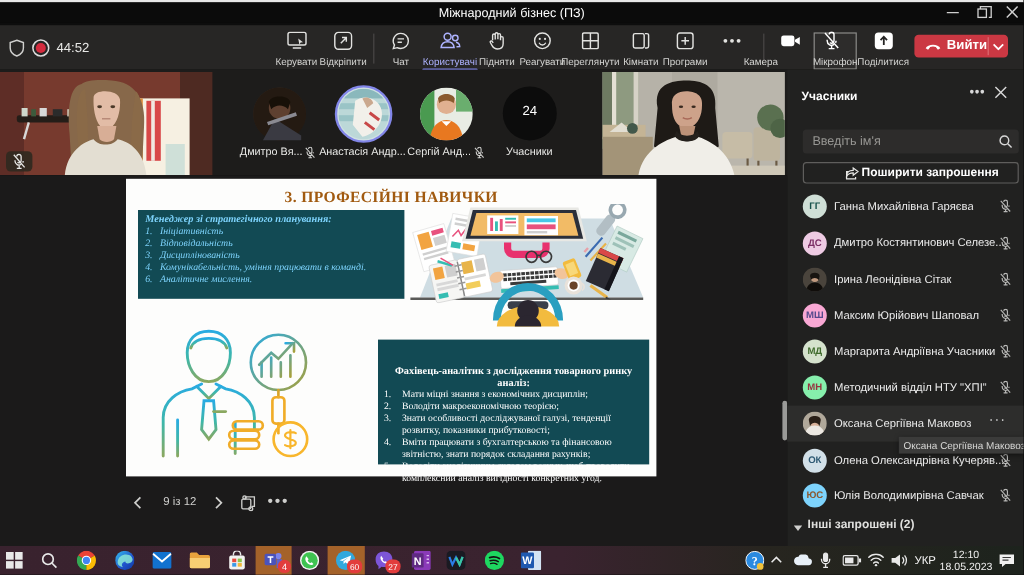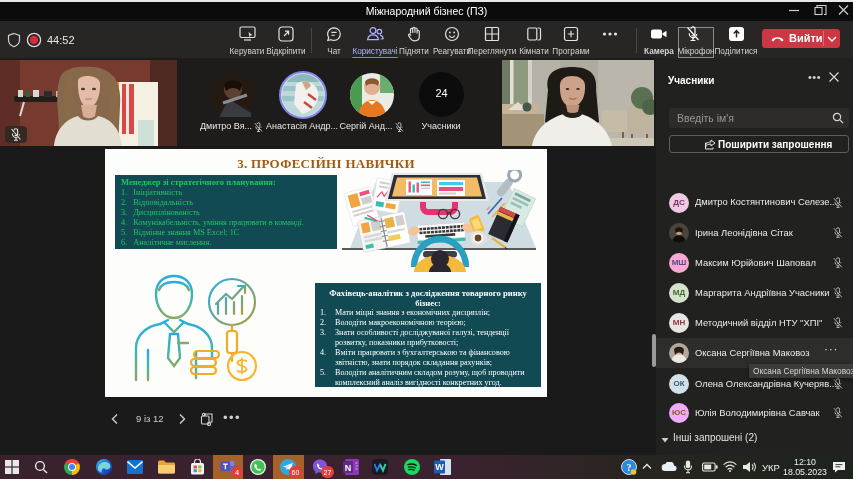--- a/index.html
+++ b/index.html
@@ -106,21 +106,21 @@
         <circle cx="13.5" cy="4" r="1.6" fill="#e2e2e0"></circle>
       </svg>
     <div class="tlabel" style="left:574px;margin-top:25px;">Додатково</div>
 
     <div class="abs" style="left:636px;top:7px;width:1px;height:25px;background:#4a4846;"></div>
 
     <svg class="ticon" style="left:650px" width="18" height="16" viewBox="0 0 18 16">
         <rect x="1" y="3.5" width="11" height="9" rx="2" fill="#fff"></rect>
         <path d="M12.5 7.2 l4 -2.4 v6.4 l-4 -2.4 Z" fill="#fff"></path>
       </svg>
-    <div class="tlabel" style="left:623px;font-weight:bold;">Камера</div>
+    <div class="tlabel" style="left:598px;">Камера</div>
 
     <div class="abs" style="left:678px;top:6px;width:36px;height:31px;border:1px solid #8a8a88;background:#2d2c2b;"></div>
     <svg class="ticon" style="left:685px" width="16" height="16" viewBox="0 0 16 16">
         <path d="M6 2.8 a2 2 0 0 1 4 0 V8 a2 2 0 0 1 -3.4 1.4 M4.3 7.2 V8 a3.7 3.7 0 0 0 5.9 3 M11.7 8 a3.7 3.7 0 0 1 -.4 1.7" fill="none" stroke="#fff" stroke-width="1.2"></path>
         <path d="M8 11.8 v2.6 M5.6 14.5 h4.8" stroke="#fff" stroke-width="1.2"></path>
         <path d="M2.5 1.5 L13.5 14" stroke="#fff" stroke-width="1.2"></path>
       </svg>
     <div class="tlabel" style="left:660px;">Мікрофон</div>
 
     <svg class="ticon" style="left:728px" width="17" height="16" viewBox="0 0 17 16">
@@ -274,28 +274,27 @@
       <path d="M67 38 c2 1.5 5.5 1.5 7.5 0" stroke="#a86858" stroke-width="1.2" fill="none"></path>
     </svg>
 
   </div>
 
   <div class="abs" style="left:0;top:146px;width:656px;height:309px;background:#1b1a1a;" id="stage">
 
     <div class="abs" style="left:105px;top:3px;width:442px;height:248px;background:#fdfdfc;font-family:'Liberation Serif',serif;">
       <div class="abs" style="left:0;top:7px;width:442px;text-align:center;font-size:13px;font-weight:bold;color:#a15a10;letter-spacing:.3px;">3. ПРОФЕСІЙНІ НАВИЧКИ</div>
 
-      <div class="abs" style="left:10px;top:26px;width:222px;height:74px;background:#124a54;color:#22c55e;padding:2px 4px 0 6px;">
+      <div class="abs" style="left:10px;top:26px;width:222px;height:74px;background:#124a54;color:#7dd3fc;padding:2px 4px 0 6px;font-style:italic;">
         <div style="font-size:8.6px;font-weight:bold;margin-bottom:1px;">Менеджер зі стратегічного планування:</div>
         <div style="font-size:8.2px;line-height:10.1px;">
           <div>1.&nbsp;&nbsp;&nbsp;Ініціативність</div>
           <div>2.&nbsp;&nbsp;&nbsp;Відповідальність</div>
           <div>3.&nbsp;&nbsp;&nbsp;Дисциплінованість</div>
           <div>4.&nbsp;&nbsp;&nbsp;Комунікабельність, уміння працювати в команді.</div>
-          <div>5.&nbsp;&nbsp;&nbsp;Відмінне знання MS Excel; 1С</div>
           <div>6.&nbsp;&nbsp;&nbsp;Аналітичне мислення.</div>
         </div>
       </div>
 
       <svg class="abs" style="left:235px;top:21px" width="208" height="122" viewBox="0 0 208 122">
 
         <polygon points="36,12 168,12 196,78 10,78" fill="#cfdde3"></polygon>
         <path d="M2 79 H196" stroke="#5a5a58" stroke-width="2.2"></path>
 
         <g transform="rotate(-16 30 35)">
@@ -467,23 +466,23 @@
           <path d="M102 79 v8" stroke="#f0ac28"></path>
           <circle cx="112" cy="92" r="14" stroke="#f8b62c"></circle>
           <path d="M116.5 87 c-2.5-1.6-9-1.2-9 2 c0 3.4 9 2.6 9 6 c0 3.2-6.5 3.6-9 2 M112 84.5 v15" stroke="#f8b62c" stroke-width="1.8"></path>
           <rect x="64" y="77" width="25" height="7" rx="3.5" stroke="#f0ac28"></rect>
             <rect x="61" y="85" width="25" height="7" rx="3.5" stroke="#f0ac28"></rect>
             <rect x="61" y="93" width="25" height="7" rx="3.5" stroke="#f0ac28"></rect>
 
         </g>
       </svg>
 
-      <div class="abs" style="left:210px;top:134px;width:226px;height:104px;background:#124a54;color:#fff;padding:5px 5px 0 5px;">
+      <div class="abs" style="left:210px;top:134px;width:226px;height:104px;background:#124a54;color:#fff;padding:21px 5px 0 5px;">
         <div style="font-size:8.6px;font-weight:bold;text-align:center;">Фахівець-аналітик з дослідження товарного ринку</div>
-        <div style="font-size:8.6px;font-weight:bold;text-align:center;">бізнес:</div>
+        <div style="font-size:8.6px;font-weight:bold;text-align:center;">аналіз:</div>
         <div style="font-size:8.1px;line-height:10px;">
           <div style="position:relative;padding-left:15px;"><span style="position:absolute;left:0;">1.</span>Мати міцні знання з економічних дисциплін;</div>
           <div style="position:relative;padding-left:15px;"><span style="position:absolute;left:0;">2.</span>Володіти макроекономічною теорією;</div>
           <div style="position:relative;padding-left:15px;"><span style="position:absolute;left:0;">3.</span>Знати особливості досліджуваної галузі, тенденції розвитку, показники прибутковості;</div>
           <div style="position:relative;padding-left:15px;"><span style="position:absolute;left:0;">4.</span>Вміти працювати з бухгалтерською та фінансовою звітністю, знати порядок складання рахунків;</div>
           <div style="position:relative;padding-left:15px;"><span style="position:absolute;left:0;">5.</span>Володіти аналітичним складом розуму, щоб проводити комплексний аналіз вигідності конкретних угод.</div>
         </div>
       </div>
     </div>
     <div class="abs" style="left:652px;top:188px;width:3.5px;height:33px;background:#9a9a98;border-radius:2px;"></div>
@@ -529,20 +528,31 @@
         <path d="M7.8 7.8 L11 11" stroke="#d8d8d8" stroke-width="1.2"></path>
       </svg>
 
     <div class="abs" style="left:13px;top:77px;width:180px;height:18px;border:1px solid #5f5e5c;border-radius:3px;"></div>
     <svg class="abs" style="left:48px;top:81px" width="12" height="11" viewBox="0 0 12 11">
         <path d="M7 1 L11 4 L7 7 V5 C4 5 2.6 6 1.4 8 C1.4 5 3 3 7 3 Z" fill="none" stroke="#e8e8e6" stroke-width="1"></path>
         <path d="M9 8.5 v1.5 h-7.5 v-6 H3" fill="none" stroke="#e8e8e6" stroke-width="1"></path>
       </svg>
     <div class="abs" style="left:62px;top:80.5px;font-size:10px;font-weight:bold;color:#fff;">Поширити запрошення</div>
 
+    <div class="prow" style="top:99px;">
+      <div class="pava" style="background:#cfdfd6;color:#15514a;">ГГ</div>
+        <div class="pname">Ганна Михайлівна Гаряєва</div>
+      <svg class="pmic" width="12" height="12" viewBox="0 0 11 11">
+          <g stroke="#b8b8b6" stroke-width=".9" fill="none">
+            <path d="M4.1 2.1 a1.4 1.4 0 0 1 2.8 0 v2.5 a1.4 1.4 0 0 1 -2.3 1 M2.9 4.3 v.8 a2.6 2.6 0 0 0 4.1 2.1 M8.1 4.8 a2.6 2.6 0 0 1 -.2 1"></path>
+            <path d="M5.5 7.9 v1.4 M4 9.5 h3"></path>
+            <path d="M1.8 1.2 l7.2 8.2"></path>
+          </g>
+        </svg>
+    </div>
     <div class="prow" style="top:129.5px;">
       <div class="pava" style="background:#eecbe3;color:#7c2f65;">ДС</div>
         <div class="pname">Дмитро Костянтинович Селезе...</div>
       <svg class="pmic" width="12" height="12" viewBox="0 0 11 11">
           <g stroke="#b8b8b6" stroke-width=".9" fill="none">
             <path d="M4.1 2.1 a1.4 1.4 0 0 1 2.8 0 v2.5 a1.4 1.4 0 0 1 -2.3 1 M2.9 4.3 v.8 a2.6 2.6 0 0 0 4.1 2.1 M8.1 4.8 a2.6 2.6 0 0 1 -.2 1"></path>
             <path d="M5.5 7.9 v1.4 M4 9.5 h3"></path>
             <path d="M1.8 1.2 l7.2 8.2"></path>
           </g>
         </svg>
@@ -586,21 +596,21 @@
         <div class="pname">Маргарита Андріївна Учасники</div>
       <svg class="pmic" width="12" height="12" viewBox="0 0 11 11">
           <g stroke="#b8b8b6" stroke-width=".9" fill="none">
             <path d="M4.1 2.1 a1.4 1.4 0 0 1 2.8 0 v2.5 a1.4 1.4 0 0 1 -2.3 1 M2.9 4.3 v.8 a2.6 2.6 0 0 0 4.1 2.1 M8.1 4.8 a2.6 2.6 0 0 1 -.2 1"></path>
             <path d="M5.5 7.9 v1.4 M4 9.5 h3"></path>
             <path d="M1.8 1.2 l7.2 8.2"></path>
           </g>
         </svg>
     </div>
     <div class="prow" style="top:250px;">
-      <div class="pava" style="background:#e5e5e5;color:#97343f;">МН</div>
+      <div class="pava" style="background:#86efac;color:#97343f;">МН</div>
         <div class="pname">Методичний відділ НТУ "ХПІ"</div>
       <svg class="pmic" width="12" height="12" viewBox="0 0 11 11">
           <g stroke="#b8b8b6" stroke-width=".9" fill="none">
             <path d="M4.1 2.1 a1.4 1.4 0 0 1 2.8 0 v2.5 a1.4 1.4 0 0 1 -2.3 1 M2.9 4.3 v.8 a2.6 2.6 0 0 0 4.1 2.1 M8.1 4.8 a2.6 2.6 0 0 1 -.2 1"></path>
             <path d="M5.5 7.9 v1.4 M4 9.5 h3"></path>
             <path d="M1.8 1.2 l7.2 8.2"></path>
           </g>
         </svg>
     </div>
     <div class="prow" style="top:280px;background:#2d2d2c;">
@@ -625,37 +635,37 @@
         <div class="pname">Олена Олександрівна Кучеряв...</div>
       <svg class="pmic" width="12" height="12" viewBox="0 0 11 11">
           <g stroke="#b8b8b6" stroke-width=".9" fill="none">
             <path d="M4.1 2.1 a1.4 1.4 0 0 1 2.8 0 v2.5 a1.4 1.4 0 0 1 -2.3 1 M2.9 4.3 v.8 a2.6 2.6 0 0 0 4.1 2.1 M8.1 4.8 a2.6 2.6 0 0 1 -.2 1"></path>
             <path d="M5.5 7.9 v1.4 M4 9.5 h3"></path>
             <path d="M1.8 1.2 l7.2 8.2"></path>
           </g>
         </svg>
     </div>
     <div class="prow" style="top:340px;">
-      <div class="pava" style="background:#f0abfc;color:#8a5a33;">ЮС</div>
+      <div class="pava" style="background:#7dd3fc;color:#8a5a33;">ЮС</div>
         <div class="pname">Юлія Володимирівна Савчак</div>
       <svg class="pmic" width="12" height="12" viewBox="0 0 11 11">
           <g stroke="#b8b8b6" stroke-width=".9" fill="none">
             <path d="M4.1 2.1 a1.4 1.4 0 0 1 2.8 0 v2.5 a1.4 1.4 0 0 1 -2.3 1 M2.9 4.3 v.8 a2.6 2.6 0 0 0 4.1 2.1 M8.1 4.8 a2.6 2.6 0 0 1 -.2 1"></path>
             <path d="M5.5 7.9 v1.4 M4 9.5 h3"></path>
             <path d="M1.8 1.2 l7.2 8.2"></path>
           </g>
         </svg>
     </div>
 
     <div class="abs" style="left:93px;top:306px;width:104px;height:14px;background:#3b3b3a;color:#d8d8d6;font-size:8.3px;line-height:14px;padding-left:4px;white-space:nowrap;overflow:hidden;box-shadow:0 1px 4px rgba(0,0,0,.5);">Оксана Сергіївна Маковоз</div>
 
     <svg class="abs" style="left:5px;top:378px" width="8" height="8" viewBox="0 0 8 8">
         <path d="M0.5 2 L7.5 2 L4 6.5 Z" fill="#cfcfcd"></path>
       </svg>
-    <div class="abs" style="left:17px;top:374px;font-size:10px;color:#e0e0de;">Інші запрошені (2)</div>
+    <div class="abs" style="left:17px;top:374px;font-size:10px;color:#e0e0de;font-weight:bold;">Інші запрошені (2)</div>
   </div>
 
   <div class="abs" style="left:0;top:455px;width:853px;height:24px;background:linear-gradient(90deg,#39222e 0%,#3a232f 55%,#27251f 75%,#1d231d 100%);" id="taskbar">
 
     <svg class="abs" style="left:5px;top:5px" width="14" height="14" viewBox="0 0 14 14">
         <g fill="#e8e8e8">
           <rect x="0" y="0" width="6.4" height="6.4"></rect>
           <rect x="7.6" y="0" width="6.4" height="6.4"></rect>
           <rect x="0" y="7.6" width="6.4" height="6.4"></rect>
           <rect x="7.6" y="7.6" width="6.4" height="6.4"></rect>

